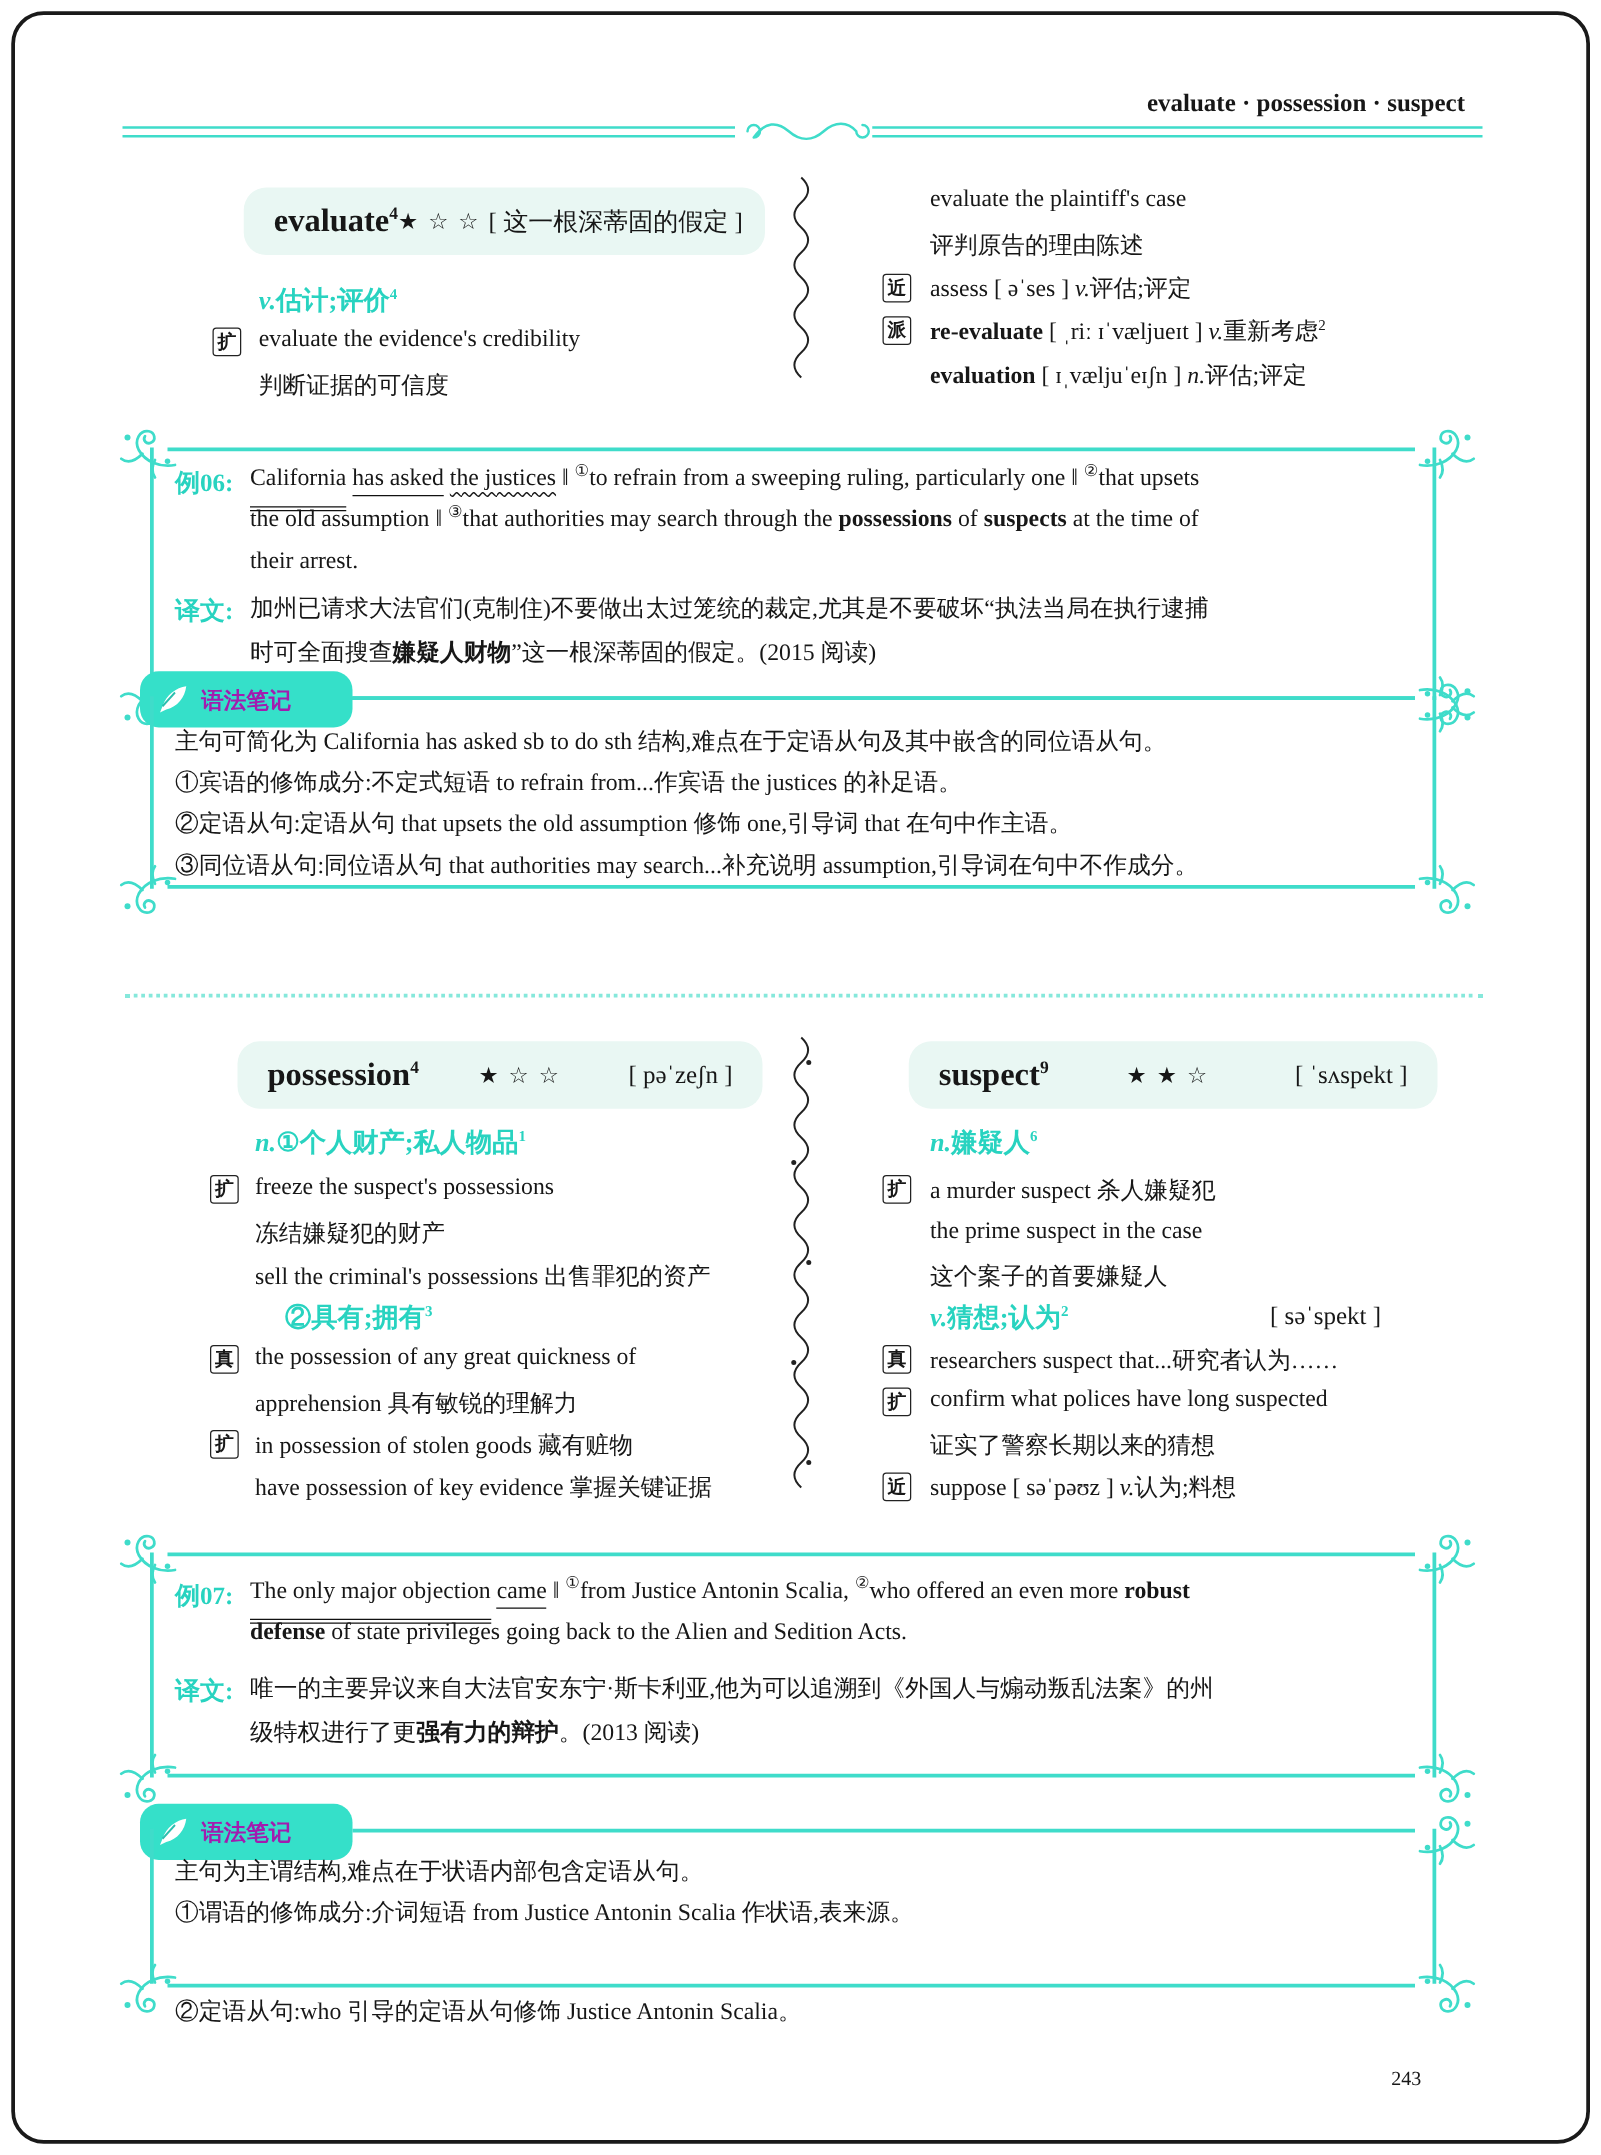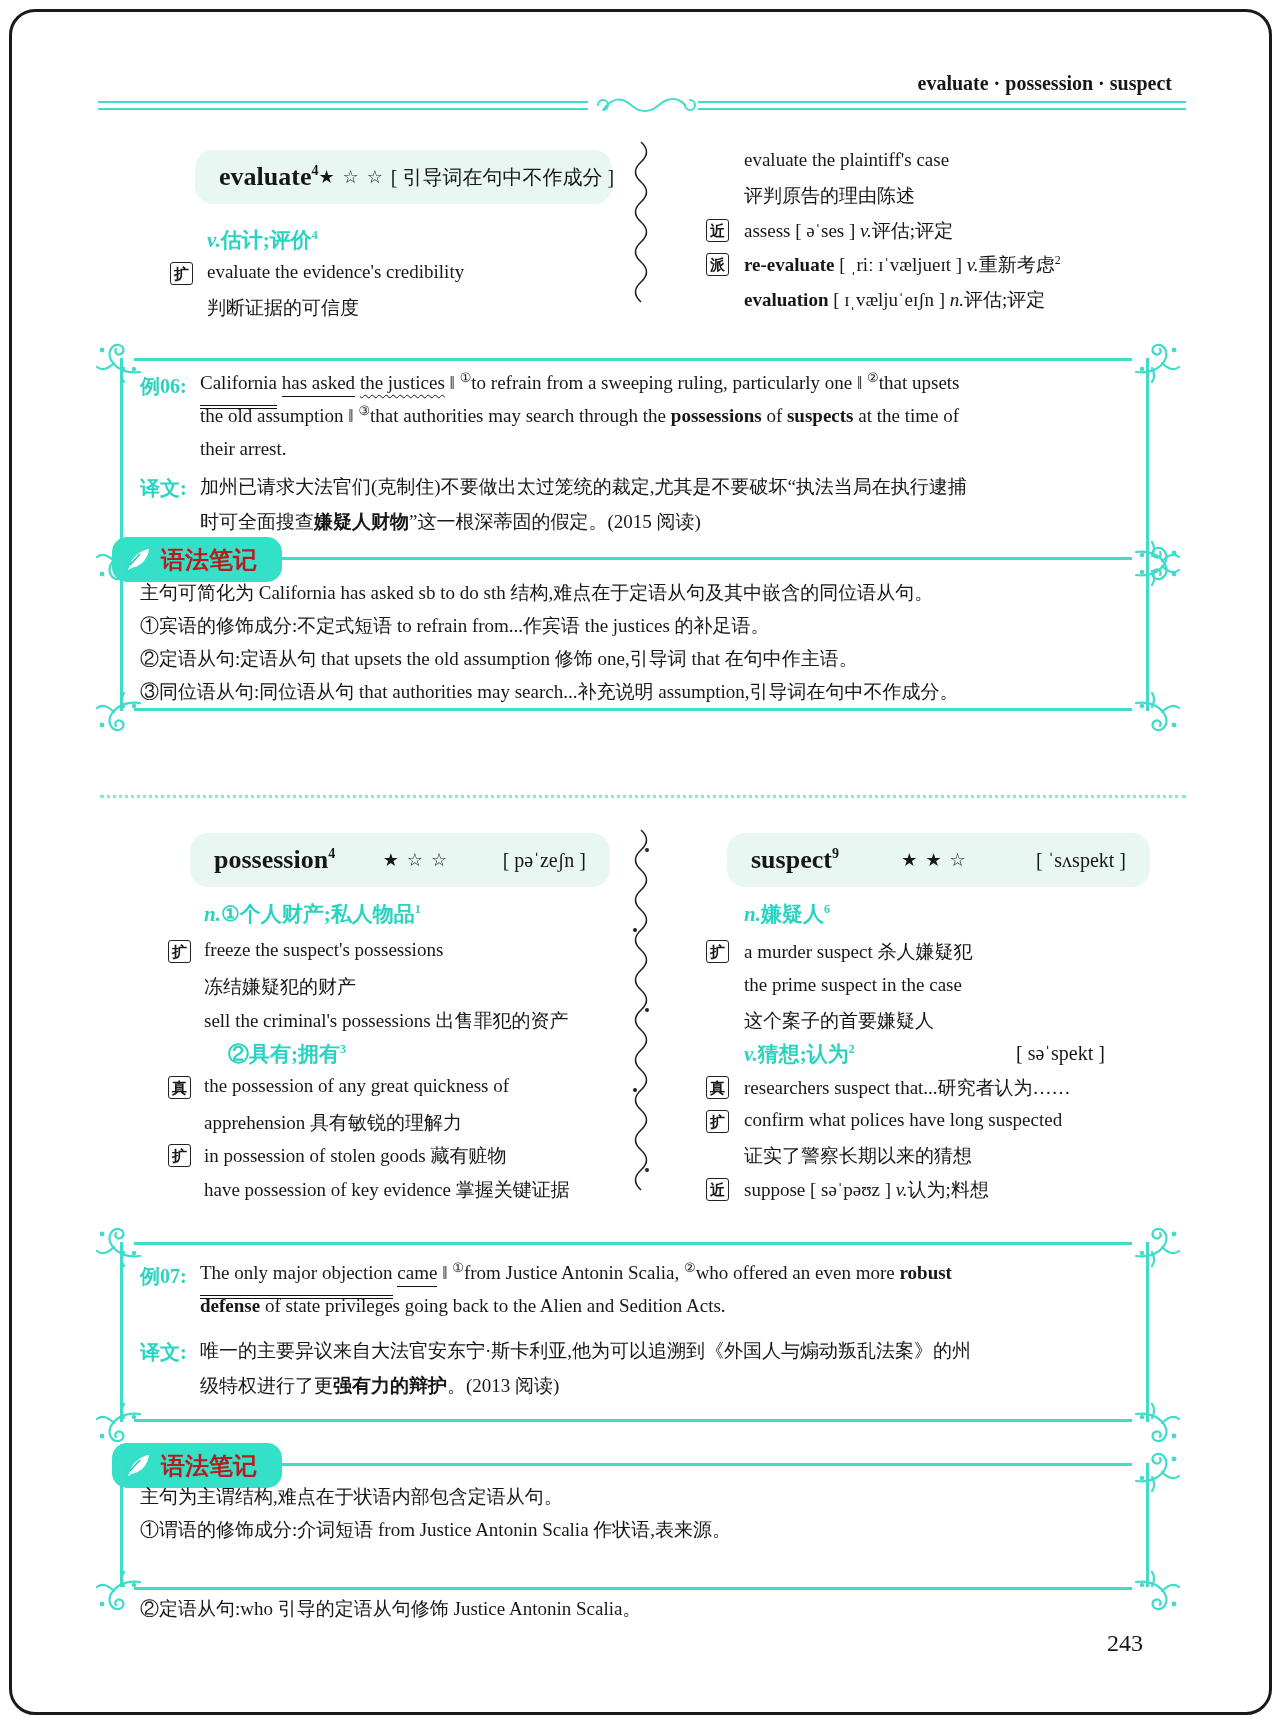--- a/index.html
+++ b/index.html
@@ -31,27 +31,27 @@
   .lbl{font-size:20px;font-weight:bold;color:var(--tealtxt);white-space:nowrap;}
   .posi{font-style:italic;}
   .b{font-weight:bold;}
   .u2{border-bottom:4px double #111;padding-bottom:12px;}
   .u1{border-bottom:1.5px solid #111;padding-bottom:3px;}
   .uw{text-decoration:underline;text-decoration-style:wavy;text-decoration-thickness:1.2px;text-underline-offset:5px;}
   .supn{font-size:13px;vertical-align:super;line-height:0;}
   .supb{font-size:12px;vertical-align:super;line-height:0;}
   .gbadge{width:170px;height:45px;border-radius:15px;background:var(--badge);display:flex;
           align-items:center;gap:9px;padding-left:13px;box-sizing:border-box;}
-  .gbadge .t{color:#b91c1c;font-weight:bold;font-size:24px;font-family:"Liberation Sans","DejaVu Sans",sans-serif;}
+  .gbadge .t{color:#a21caf;font-weight:bold;font-size:18px;font-family:"Liberation Sans","DejaVu Sans",sans-serif;}
   .gline{font-size:19px;white-space:nowrap;}
   .orn{width:48px;height:48px;}
   .o-tr{transform:scaleX(-1);}
   .o-bl{transform:scaleY(-1);}
   .o-br{transform:scale(-1,-1);}
-  .pageno{font-size:24px;}
+  .pageno{font-size:16px;margin-top:25px;}
 </style>
 </head>
 <body>
 
 <svg width="0" height="0" style="position:absolute" aria-hidden="true">
   <defs>
     <g id="orn" fill="none" stroke="#3fdcca" stroke-width="2.2" stroke-linecap="round">
       <path d="M46,36 C33,38 22,33 17,24 C13,16 18,8 25,9 C30,10 31,16 27,18 C23,20 20,16 22,13"></path>
       <path d="M20,27 C14,33 8,35 3,31"></path>
       <path d="M30,32 C27,38 27,42 30,46"></path>
@@ -68,21 +68,21 @@
   <div class="abs header" style="left:100px;top:72px;width:1072px;">evaluate · possession · suspect</div>
   <div class="abs rule2" style="left:98px;top:101px;width:1088px;"></div>
   <svg class="abs" style="left:588px;top:93px" width="110" height="24" viewBox="0 0 110 24">
     <rect x="0" y="0" width="110" height="24" fill="#fff"></rect>
     <path d="M10,12 a5,5 0 1,1 5,5 M15,17 C24,4 34,4 43,12 C52,20 62,20 71,12 C80,4 90,4 97,12 a5,5 0 1,0 5,-5" stroke="#3fdcca" stroke-width="2" fill="none" stroke-linecap="round"></path>
   </svg>
 
   <div class="abs wordbox" style="left:195px;top:150px;width:417px;">
     <span class="hw"><span>evaluate</span><sup>4</sup></span>
     <span class="stars">★☆☆</span>
-    <span class="ipa">[ 引导词在句中不作成分 ]</span>
+    <span class="ipa">[ 这一根深蒂固的假定 ]</span>
   </div>
   <div class="abs sense" style="left:207px;top:226px;">
     <span class="posi">v.</span><span>估计;评价</span><sup>4</sup>
   </div>
   <span class="abs badge" style="left:170px;top:262px;">扩</span>
   <div class="abs en" style="left:207px;top:261px;">evaluate the evidence's credibility</div>
   <div class="abs en" style="left:207px;top:295px;">判断证据的可信度</div>
 
   <svg class="abs" style="left:630px;top:140px" width="22" height="168" viewBox="0 0 22 168">
     <path d="M11,2 q11,10 0,20 q-11,10 0,20 q11,10 0,20 q-11,10 0,20 q11,10 0,20 q-11,10 0,20 q11,10 0,20 q-11,10 0,20" fill="none" stroke="#222" stroke-width="1.6"></path>

